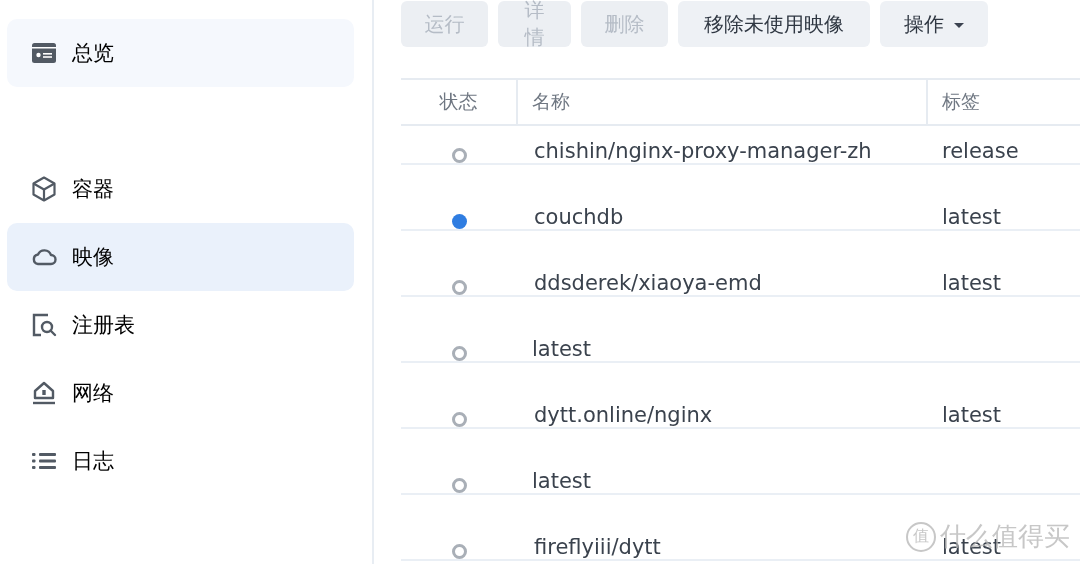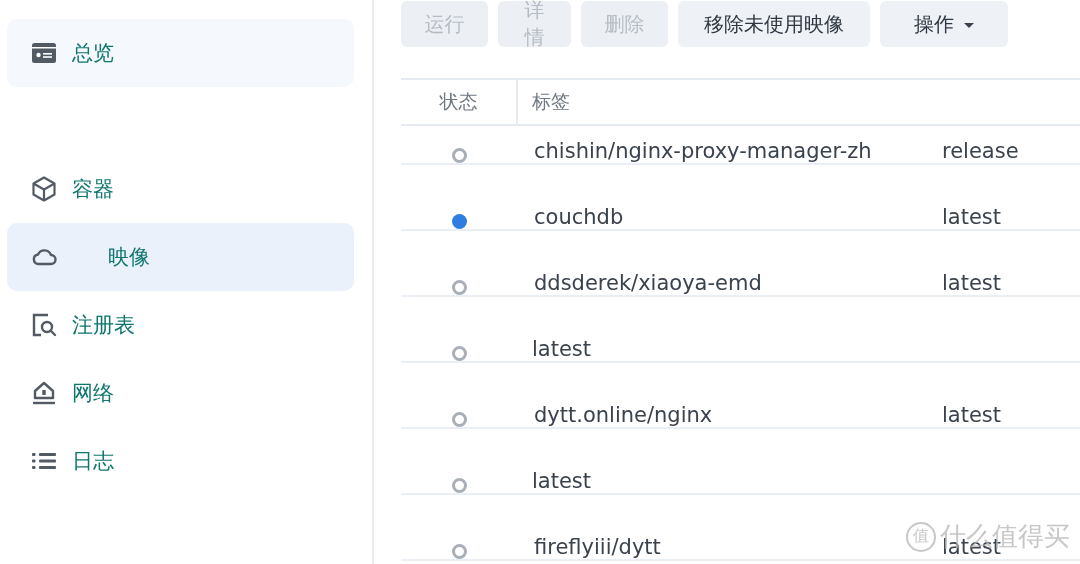--- a/index.html
+++ b/index.html
@@ -2,24 +2,24 @@
 <html><head>
   <meta charset="utf-8">
   <style>
     * { box-sizing: border-box; margin: 0; padding: 0; }
     html, body { width: 1080px; height: 564px; overflow: hidden; background: #ffffff; }
     body { font-family: "DejaVu Sans", "Liberation Sans", sans-serif; color: #3b4350; position: relative; }
 
     .sidebar { position: absolute; left: 0; top: 0; width: 374px; height: 564px; background: #fff; border-right: 2px solid #e8edf3; }
     .nav-item { position: absolute; left: 7px; width: 347px; height: 68px; border-radius: 10px; display: flex; align-items: center; padding-left: 22px; cursor: pointer; }
     .nav-item.hover { background: #f5f8fd; }
-    .nav-item.active { background: #eaf1fb; gap: 36px; }
+    .nav-item.active { background: #eaf1fb; }
     .nav-icon { width: 30px; height: 30px; display: flex; align-items: center; justify-content: center; margin-right: 13px; }
     .nav-icon svg { width: 28px; height: 28px; }
-    .nav-label { font-size: 21px; color: #0f766e; }
+    .nav-label { font-size: 21px; color: #000000; }
 
     .main { position: absolute; left: 376px; top: 0; right: 0; height: 564px; }
     .toolbar { position: absolute; left: 25px; top: 1px; display: flex; gap: 10px; }
     .btn { height: 46px; border-radius: 6px; background: #eef1f5; border: none; font-family: inherit; font-size: 20px; display: flex; align-items: center; justify-content: center; padding: 0 22px; color: #2f3742; cursor: pointer; }
     .btn.disabled { color: #b5bcc6; background: #eceff3; cursor: default; }
     .btn .caret { display: inline-block; width: 0; height: 0; border-left: 5px solid transparent; border-right: 5px solid transparent; border-top: 5px solid #3b4350; margin-left: 10px; margin-top: 2px; }
 
     .table { position: absolute; left: 25px; top: 78px; right: 0; }
     .thead { height: 48px; border-top: 2px solid #e6ebf1; border-bottom: 2px solid #e6ebf1; display: flex; align-items: center; position: relative; background: #fff; z-index: 2; }
     .th { font-size: 19px; color: #6f7782; height: 100%; display: flex; align-items: center; }
@@ -108,29 +108,30 @@
     <span class="nav-label">日志</span>
   </div>
 </div>
 
 <div class="main">
   <div class="toolbar">
     <button class="btn disabled" style="width:87px">运行</button>
     <button class="btn disabled" style="width:73px">详情</button>
     <button class="btn disabled" style="width:87px">删除</button>
     <button class="btn" style="width:192px">移除未使用映像</button>
-    <button class="btn" style="width:128px">
+    <button class="btn" style="width:108px">
       <span>操作</span>
       <span class="caret"></span>
     </button>
   </div>
 
   <div class="table">
     <div class="thead">
       <div class="th status">状态</div>
+      <div class="th name">名称</div>
       <div class="th tag">标签</div>
     </div>
 
     <div class="rows">
       <div class="row" style="top:-27px">
         <div class="cell-status">
             <span class="dot stopped"></span>
           </div>
         <div class="cell-name">chishin/nginx-proxy-manager-zh</div>
         <div class="cell-tag">release</div>

